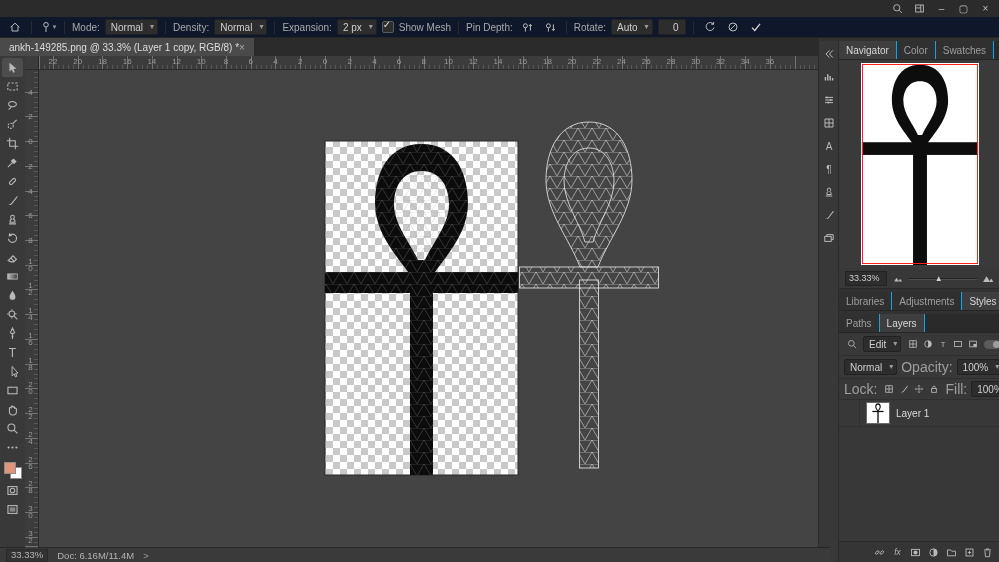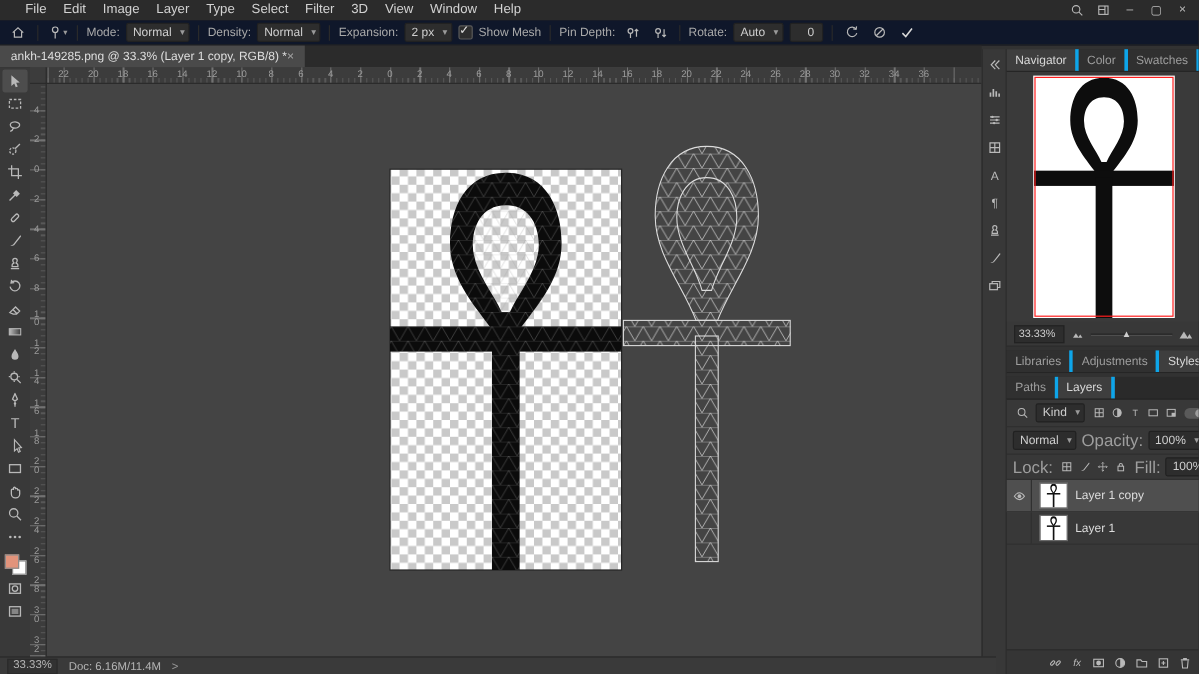--- a/index.html
+++ b/index.html
@@ -69,21 +69,21 @@
   
   .strip{position:absolute;top:41px;left:818px;width:20px;bottom:0;background:#383838;border-left:1px solid #2b2b2b;
          display:flex;flex-direction:column;align-items:center;gap:8px;padding-top:5px}
   .strip-btn{width:16px;height:15px;display:flex;align-items:center;justify-content:center;flex:none}
   .strip-btn svg{width:12px;height:12px}
 
   
   .panels{position:absolute;top:41px;left:838px;width:161px;bottom:0;background:#383838;display:flex;flex-direction:column;
           border-left:1px solid #2b2b2b}
   .ptabs{height:18px;background:#2a2a2a;display:flex;align-items:stretch;border-bottom:1px solid #252525;flex:none}
-  .ptab{padding:0 7px;display:flex;align-items:center;font-size:10px;color:#9e9e9e;background:#303030;border-right:3px solid #0ea5e9;white-space:nowrap}
+  .ptab{padding:0 7px;display:flex;align-items:center;font-size:10px;color:#9e9e9e;background:#303030;border-right:1px solid #0ea5e9;white-space:nowrap}
   .ptab.active{background:#3e3e3e;color:#d8d8d8}
   .ptab-menu{margin-left:auto;display:flex;align-items:center;padding:0 5px}
   .pgap{height:3px;background:#323232;flex:none}
 
   .nav-body{height:208px;flex:none;display:flex;align-items:center;justify-content:center;background:#3a3a3a}
   .nav-thumb{position:relative;width:118px;height:202px;background:#ffffff}
   .nav-thumb svg{position:absolute;inset:0;width:100%;height:100%;fill:#0d0d0d}
   .nav-proxy{position:absolute;inset:1px;border:1px solid #ff1f1f;pointer-events:none}
   .nav-zoomrow{height:20px;flex:none;display:flex;align-items:center;gap:5px;padding:0 6px;border-bottom:1px solid #2a2a2a;font-size:9px}
   .nav-zoom-val{min-width:34px;color:#cccccc;background:#2d2d2d;border:1px solid #222;padding:0 3px;height:13px;line-height:13px;flex:none}
@@ -325,33 +325,20 @@
     <symbol id="i-ws" viewBox="0 0 12 12">
         <rect x="1.8" y="2.2" width="8.4" height="7.6" fill="none" stroke="currentColor"></rect>
         <path d="M7.4,2.2 V9.8 M1.8,5.4 H7.4" stroke="currentColor"></path>
       </symbol>
   </defs>
 </svg>
 
 <div class="app">
 
   <div class="menubar">
-    <div style="display:flex">
-        <span class="menu-item">File</span>
-        <span class="menu-item">Edit</span>
-        <span class="menu-item">Image</span>
-        <span class="menu-item">Layer</span>
-        <span class="menu-item">Type</span>
-        <span class="menu-item">Select</span>
-        <span class="menu-item">Filter</span>
-        <span class="menu-item">3D</span>
-        <span class="menu-item">View</span>
-        <span class="menu-item">Window</span>
-        <span class="menu-item">Help</span>
-      </div>
     <div class="win-icons">
       <span class="win-btn">
           <svg class="icn" viewBox="0 0 12 12">
             <use href="#i-search"></use>
           </svg>
         </span>
       <span class="win-btn">
           <svg class="icn" viewBox="0 0 12 12">
             <use href="#i-ws"></use>
           </svg>
@@ -798,21 +785,21 @@
       <span class="ptab active">Layers</span>
     </div>
 
     <div class="lp-row row-kind">
       <span class="f-icn">
           <svg class="icn" viewBox="0 0 12 12">
             <use href="#i-search"></use>
           </svg>
         </span>
       <span class="dd">
-          <span>Kind</span>
+          <span>Edit</span>
         </span>
       <span style="display:flex">
   <span class="f-icn">
             <svg class="icn" viewBox="0 0 12 12">
               <use href="#i-grid" xlink:href="#i-grid"></use>
             </svg>
           </span>
 
   <span class="f-icn">
             <svg class="icn" viewBox="0 0 12 12">
@@ -877,33 +864,20 @@
               <use href="#i-lock" xlink:href="#i-lock"></use>
             </svg>
           </span>
 </span>
       <span class="small-label">Fill:</span>
       <span class="dd">
           <span>100%</span>
         </span>
     </div>
 
-    <div class="layer-row selected">
-      <span class="eyebox">
-          <svg class="icn" viewBox="0 0 12 12" style="visibility: visible;">
-            <use href="#i-eye"></use>
-          </svg>
-        </span>
-      <span class="lthumb">
-          <svg viewBox="0 0 193 334" preserveAspectRatio="xMidYMid meet">
-            <use href="#sym-ankh"></use>
-          </svg>
-        </span>
-      <span class="lname">Layer 1 copy</span>
-    </div>
     <div class="layer-row">
       <span class="eyebox">
           <svg class="icn" viewBox="0 0 12 12" style="visibility: hidden;">
             <use href="#i-eye"></use>
           </svg>
         </span>
       <span class="lthumb">
           <svg viewBox="0 0 193 334" preserveAspectRatio="xMidYMid meet">
             <use href="#sym-ankh"></use>
           </svg>

